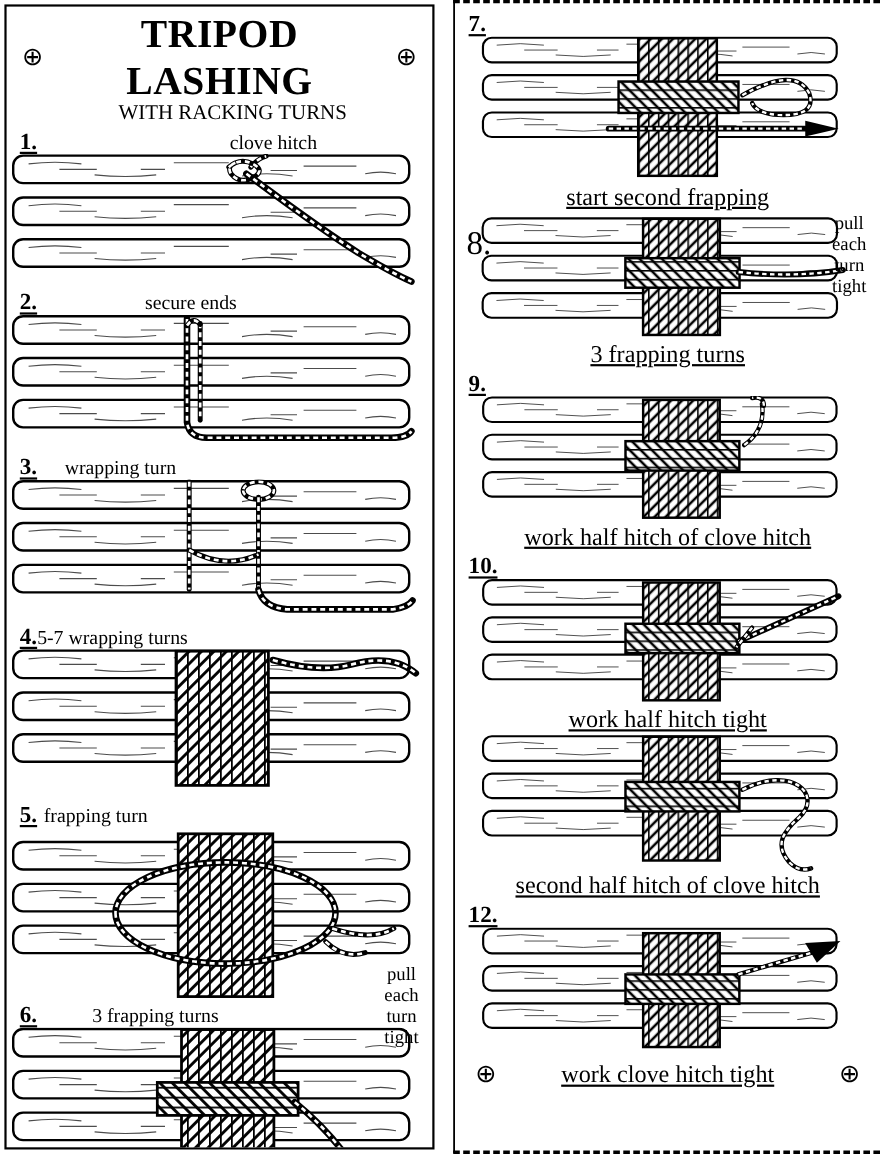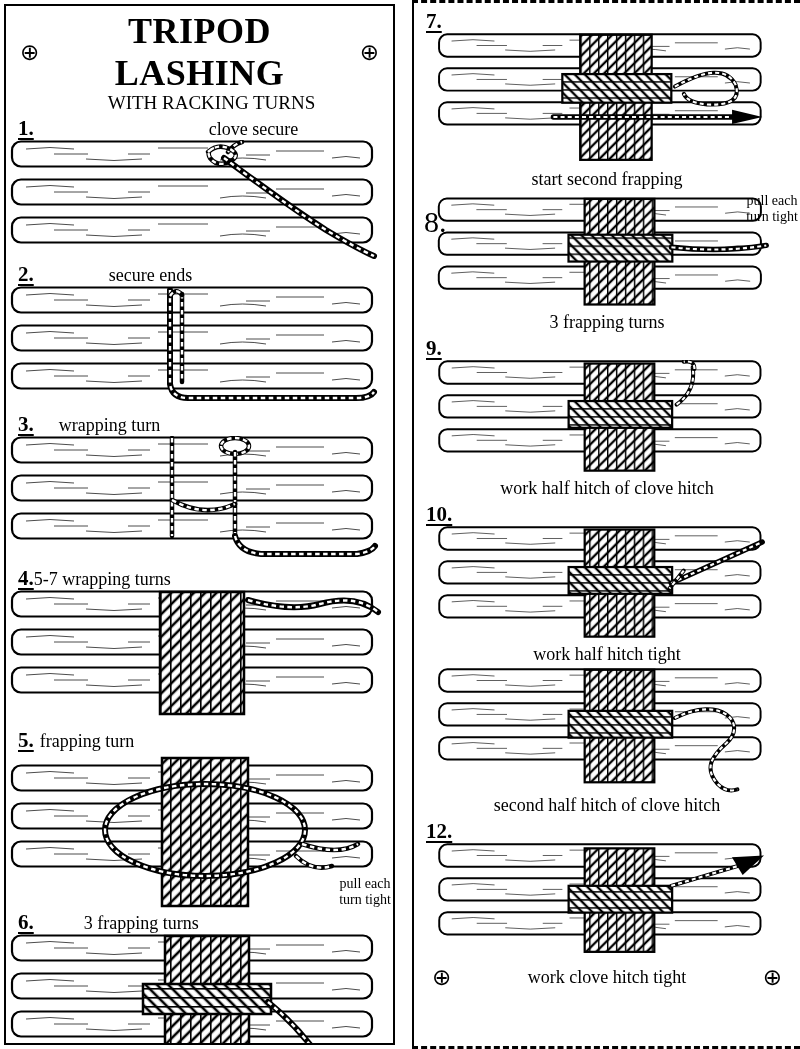--- a/index.html
+++ b/index.html
@@ -12,24 +12,24 @@
   .panel-right{position:absolute;left:412px;top:0;width:388px;height:1049px;
     border-left:2.5px solid #000;border-top:3px dashed #000;border-bottom:3px dashed #000;padding-top:4px;}
   .title-row{display:flex;align-items:center;padding:4px 14px 0 14px;}
   .page-title{flex:1;text-align:center;font-size:36px;font-weight:bold;letter-spacing:.5px;margin:0;}
   .subtitle{text-align:center;font-size:19px;margin-top:-2px;margin-left:24px;}
   .regmark{font-family:"DejaVu Sans",sans-serif;font-size:23px;line-height:1;}
   .step{position:relative;margin-top:2px;}
   .step-head{display:flex;align-items:baseline;padding:0 0 0 12px;height:24px;}
   .step-num{font-weight:bold;font-size:21px;text-decoration:underline;text-decoration-thickness:2px;text-underline-offset:3px;}
   .caption{font-size:18px;}
-  .cap-s1{margin-left:175px}.cap-s2{margin-left:75px}.cap-s3{margin-left:25px}
+  .cap-s1{margin-left:175px}.cap-s2{margin-left:98px}.cap-s3{margin-left:25px}
   .cap-s4{}.cap-s5{margin-left:6px}.cap-s6{margin-left:50px}
-  .caption-row{text-align:center;font-size:18px;height:24px;line-height:24px;}
-  .side-note{position:absolute;font-size:14px;line-height:1.12;width:52px;text-align:center;z-index:5;}
+  .caption-row{text-align:center;font-size:22px;height:24px;line-height:24px;text-decoration:underline;}
+  .side-note{position:absolute;font-size:17px;line-height:1.12;width:52px;text-align:center;z-index:5;}
   .note-s6{right:2px;top:-34px;}
   .note-s8{right:2px;top:-4px;}
   .step-8{position:relative;margin-top:6px;}
   .num-8{position:absolute;left:10px;top:8px;font-size:30px;font-weight:normal;text-decoration:none;}
   .bottom-row{display:flex;align-items:center;padding:2px 18px 0 18px;height:32px;}
   .bottom-row .caption-row{flex:1;height:auto;line-height:normal;}
   svg.illus{display:block;margin:0 auto;}
   .rope{stroke:#000;stroke-width:6;fill:none;stroke-linecap:round;}
   .thin{stroke-width:4.5;}
   .twist{stroke:#fff;stroke-width:2.4;fill:none;stroke-dasharray:4.5 3.5;stroke-linecap:butt;}
@@ -71,21 +71,21 @@
     <header class="title-row">
       <span class="regmark">⊕</span>
       <h1 class="page-title">TRIPOD LASHING</h1>
       <span class="regmark">⊕</span>
     </header>
     <div class="subtitle">WITH RACKING TURNS</div>
 
     <div class="step">
       <div class="step-head">
         <span class="step-num">1.</span>
-        <span class="caption cap-s1">clove secure</span>
+        <span class="caption cap-s1">clove hitch</span>
       </div>
       <svg class="illus" width="380" height="120" viewBox="0 0 380 120">
         <g>
           <use href="#pole"></use>
             <use href="#pole" y="38"></use>
             <use href="#pole" y="76"></use>
         </g>
         <g>
           <path class="rope thin" d="M218 12 q6 -8 14 -10"></path>
             <path class="twist" d="M218 12 q6 -8 14 -10"></path>

